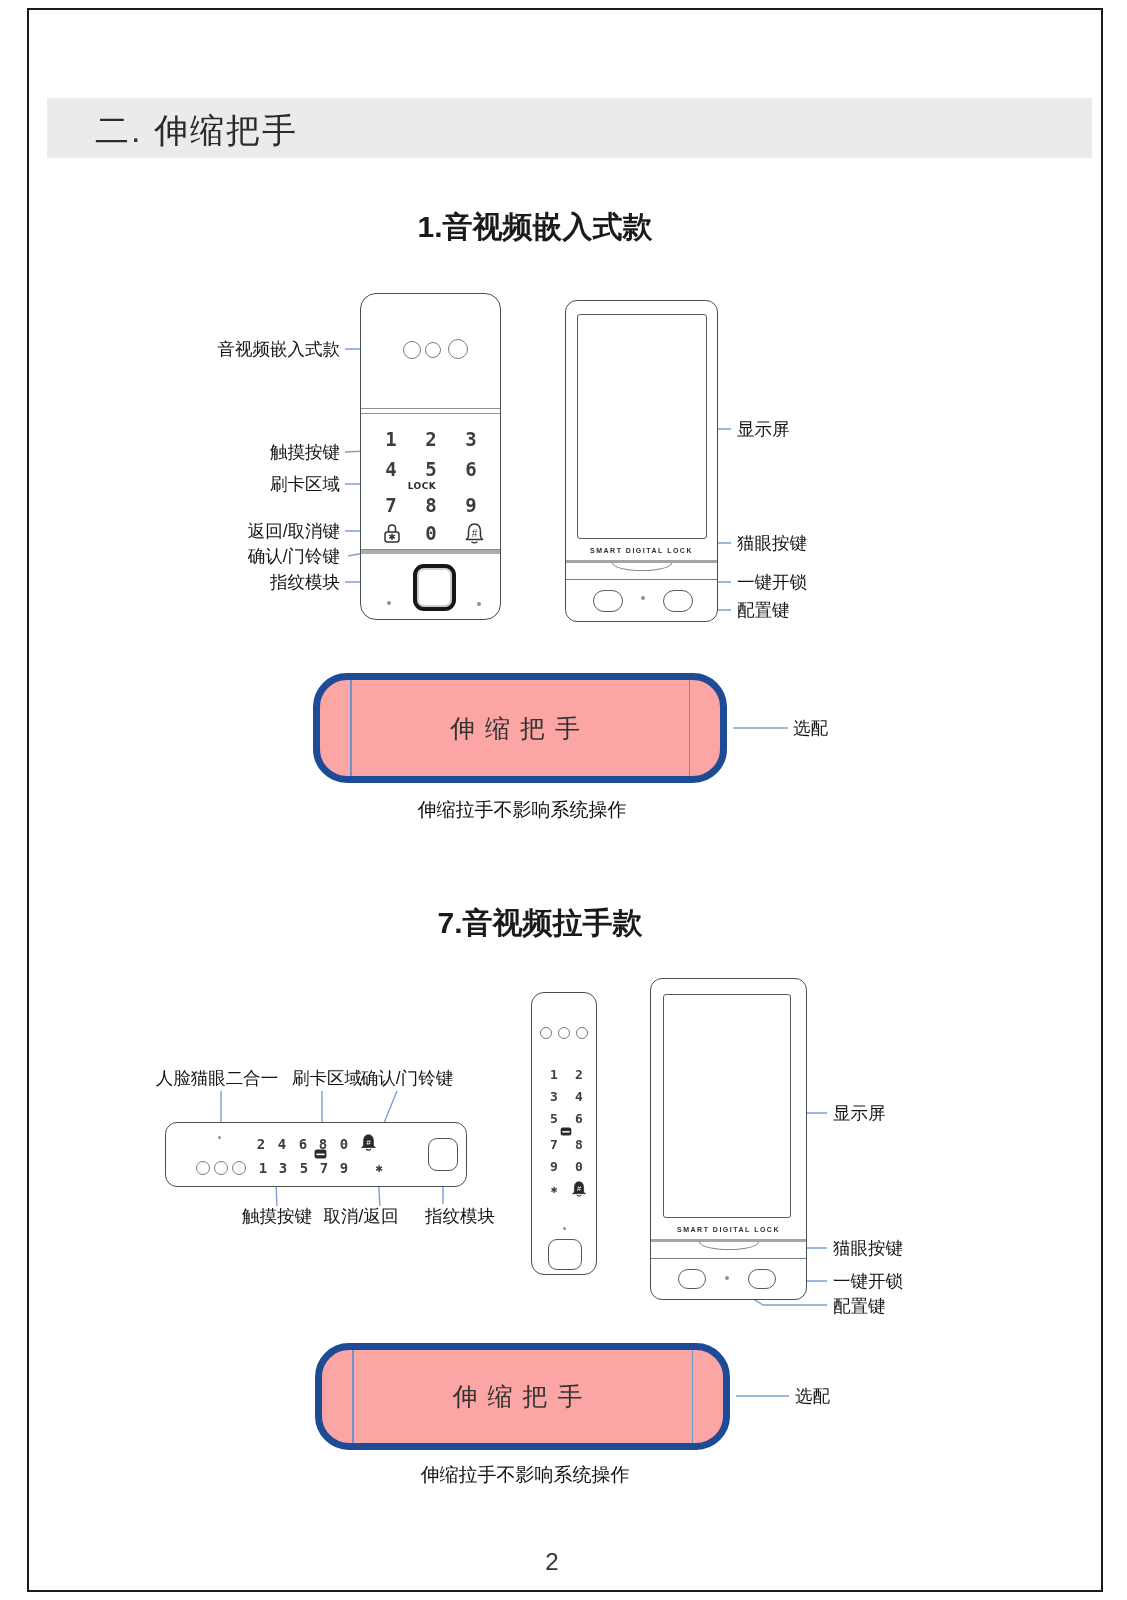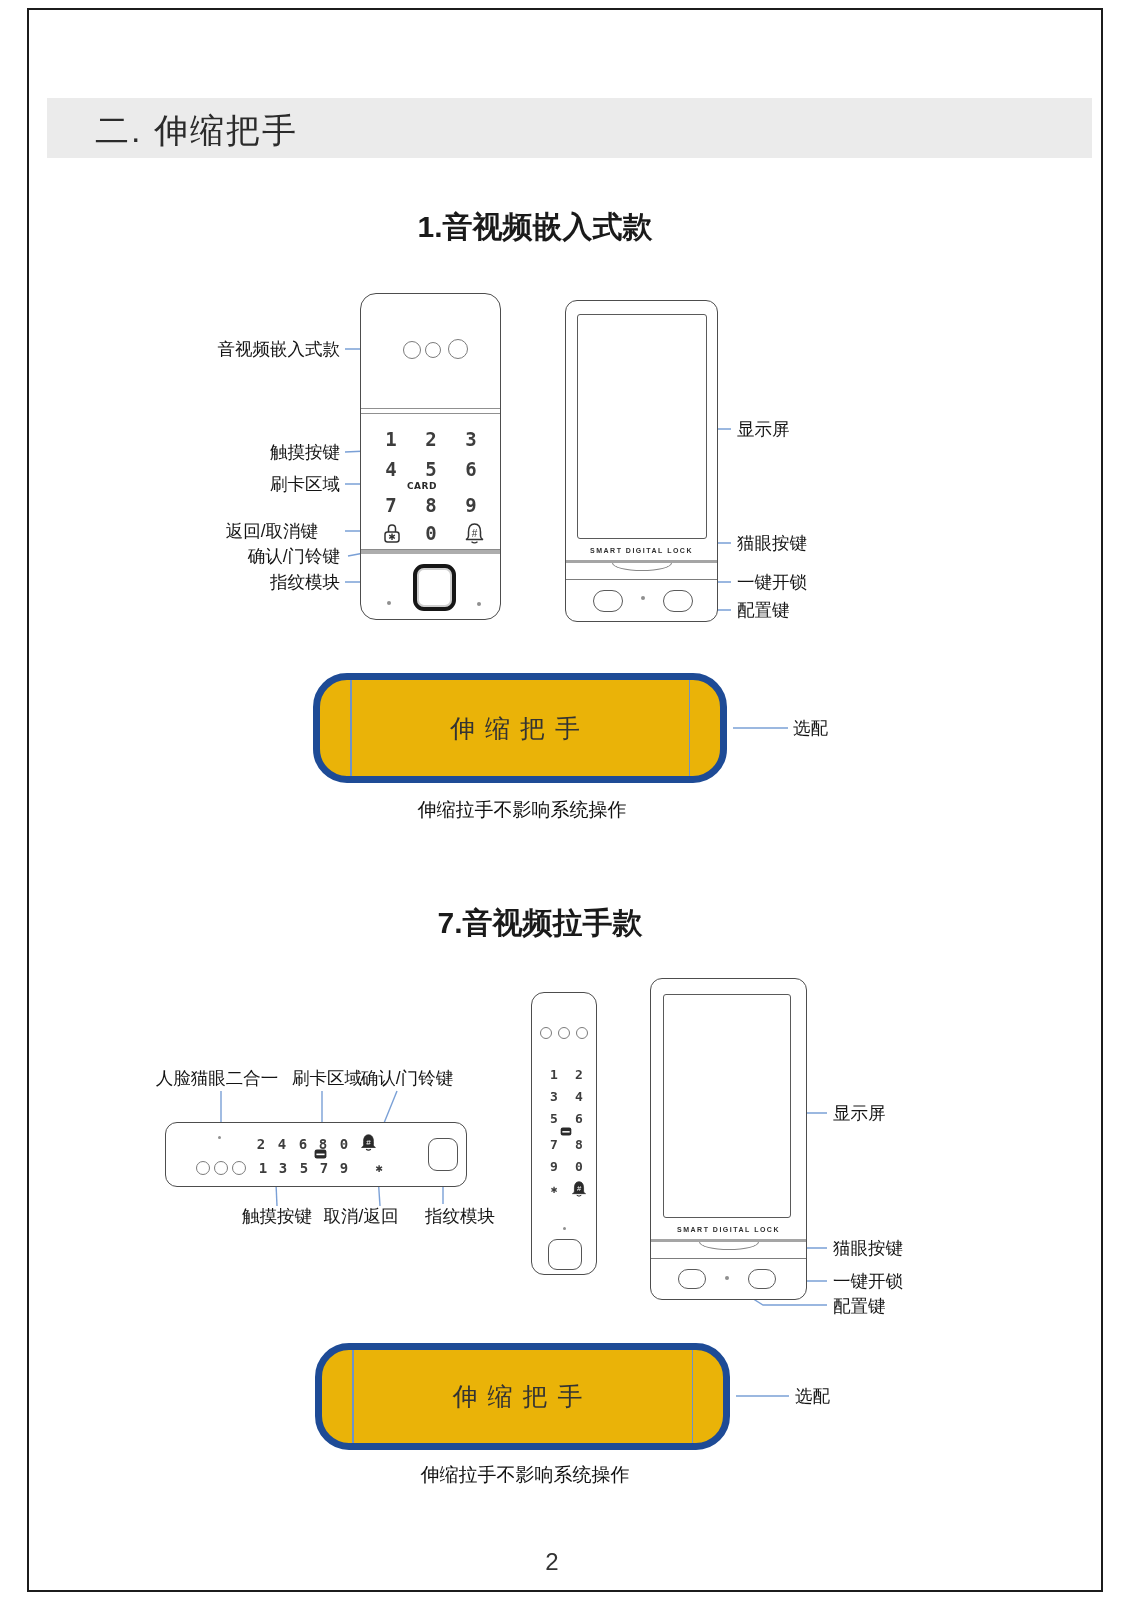--- a/index.html
+++ b/index.html
@@ -25,21 +25,21 @@
   .k3{font-size:13px;}
   .cardtxt{position:absolute;transform:translate(-50%,-50%);font-size:9px;font-weight:bold;letter-spacing:0.5px;color:#2a2a2a;font-family:"DejaVu Sans", sans-serif;}
   .screen{position:absolute;border:1.5px solid #5a5a5a;border-radius:3px;box-sizing:border-box;}
   .brand{position:absolute;left:0;right:0;text-align:center;font-size:7px;font-weight:bold;letter-spacing:1.5px;color:#2e2e2e;white-space:nowrap;}
   .notch{position:absolute;left:50%;transform:translateX(-50%);width:60px;height:8px;border:1px solid #888;border-top:none;border-radius:0 0 30px 30px / 0 0 8px 8px;box-sizing:border-box;}
   .oval{position:absolute;width:30px;height:22px;border:1.5px solid #5a5a5a;border-radius:12px;box-sizing:border-box;}
   .oval.sm{width:28px;height:20px;}
   .fp-thick{position:absolute;border:4px solid #161616;border-radius:11px;box-sizing:border-box;box-shadow:inset 0 0 0 2px #cfcfcf;}
   .fp-thin{position:absolute;border:1.5px solid #555;border-radius:9px;box-sizing:border-box;}
   .icon{position:absolute;}
-  .handle{position:absolute;border:7px solid #1e4b96;border-radius:34px;background:#eab308;box-sizing:border-box;}
+  .handle{position:absolute;border:7px solid #1e4b96;border-radius:34px;background:#fca5a5;box-sizing:border-box;}
   .hv{position:absolute;top:0;bottom:0;width:1.5px;background:#6e93c8;}
   .htext{position:absolute;inset:0;display:flex;align-items:center;justify-content:center;font-size:25px;letter-spacing:10px;color:#333;}
   .caption{position:absolute;transform:translateX(-50%);font-size:19px;color:#111;white-space:nowrap;}
   .pagenum{position:absolute;transform:translateX(-50%);font-size:24px;color:#333;}
   svg.leads{position:absolute;left:0;top:0;pointer-events:none;}
 </style>
 </head>
 <body>
 
 <div class="page-border"></div>
@@ -83,21 +83,21 @@
   <div class="circ" style="left:87px;top:45px;width:20px;height:20px;"></div>
   <div class="hline" style="top:114px;"></div>
   <div class="hline" style="top:119px;"></div>
 
   <span class="k k1" style="left:30px;top:145px;">1</span>
   <span class="k k1" style="left:70px;top:145px;">2</span>
   <span class="k k1" style="left:110px;top:145px;">3</span>
   <span class="k k1" style="left:30px;top:175px;">4</span>
   <span class="k k1" style="left:70px;top:175px;">5</span>
   <span class="k k1" style="left:110px;top:175px;">6</span>
-  <span class="cardtxt" style="left:61px;top:192px;">CARD</span>
+  <span class="cardtxt" style="left:61px;top:192px;">LOCK</span>
   <span class="k k1" style="left:30px;top:211px;">7</span>
   <span class="k k1" style="left:70px;top:211px;">8</span>
   <span class="k k1" style="left:110px;top:211px;">9</span>
 
   <svg class="icon" style="left:22px;top:229px;" width="18" height="21" viewBox="0 0 18 21">
     <path d="M5.5 9 V5.5 C5.5 3 7 2 9 2 C11 2 12.5 3 12.5 5.5 V9" fill="none" stroke="#333" stroke-width="1.5"></path>
     <rect x="2" y="9" width="14" height="10" rx="2.5" fill="none" stroke="#333" stroke-width="1.5"></rect>
     <text x="9" y="17" font-size="9" text-anchor="middle" fill="#333">✱</text>
   </svg>
   <span class="k k1" style="left:70px;top:239px;">0</span>
@@ -120,21 +120,21 @@
   <div class="notch" style="top:262px;"></div>
   <div class="hline2" style="top:278px;"></div>
   <div class="oval" style="left:27px;top:289px;"></div>
   <div class="dot" style="left:75px;top:295px;"></div>
   <div class="oval" style="left:97px;top:289px;"></div>
 </div>
 
 <div class="lbl ra" style="right:787px;top:349px;">音视频嵌入式款</div>
 <div class="lbl ra" style="right:787px;top:452px;">触摸按键</div>
 <div class="lbl ra" style="right:787px;top:484px;">刷卡区域</div>
-<div class="lbl ra" style="right:809px;top:531px;margin-left:16px;">返回/取消键</div>
+<div class="lbl ra" style="right:787px;top:531px;margin-left:16px;">返回/取消键</div>
 <div class="lbl ra" style="right:787px;top:556px;">确认/门铃键</div>
 <div class="lbl ra" style="right:787px;top:582px;">指纹模块</div>
 <div class="lbl" style="left:737px;top:429px;">显示屏</div>
 <div class="lbl" style="left:737px;top:543px;">猫眼按键</div>
 <div class="lbl" style="left:737px;top:582px;">一键开锁</div>
 <div class="lbl" style="left:737px;top:610px;">配置键</div>
 
 <div class="handle" style="left:313px;top:673px;width:414px;height:110px;">
   <div class="hv" style="left:30px;"></div>
   <div class="hv" style="right:30px;"></div>

